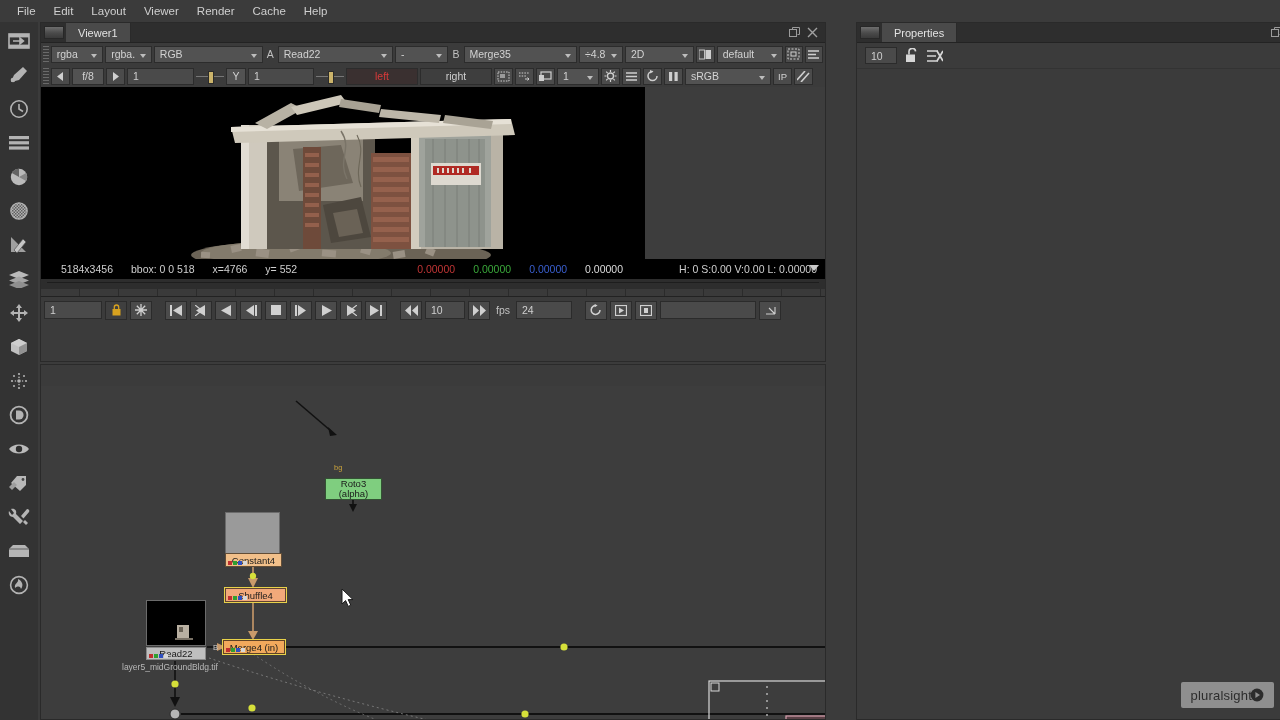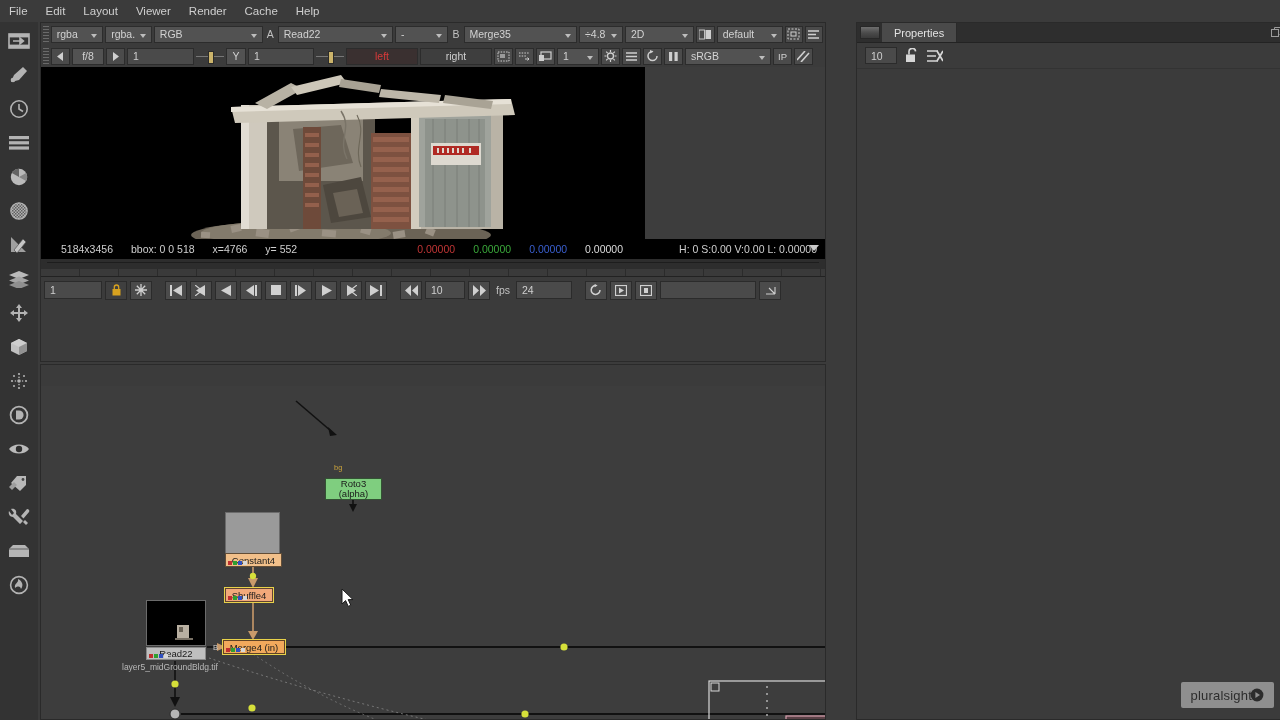--- a/index.html
+++ b/index.html
@@ -9,21 +9,21 @@
     font-family:"Liberation Sans", sans-serif;
     font-size:11px;
     color:#c8c8c8;
     -webkit-font-smoothing:antialiased;
   }
   .app{ position:relative; width:1280px; height:720px; }
 
   
   .menubar{
     position:absolute; left:0; top:0; width:1280px; height:22px;
-    background:#3b3b3b; display:flex; align-items:center; 
+    background:#3b3b3b; display:flex; align-items:center; padding-left:8px;
   }
   .menubar .mi{ padding:2px 9px; color:#cfcfcf; font-size:11.5px; cursor:default; }
 
   
   .rail{
     position:absolute; left:0; top:22px; width:38px; height:698px;
     background:#333333; padding-top:8px;
     display:flex; flex-direction:column; align-items:center; gap:12px;
   }
   .rail .ric{
@@ -343,20 +343,33 @@
     <div class="ric">
       <svg width="20" height="20" viewBox="0 0 20 20">
         <circle cx="10" cy="10" r="8.4" fill="none" stroke="#d0d0d0" stroke-width="1.6"></circle>
         <path d="M6 13 C5 8, 10 8, 9 4 C13 6, 15 10, 12 14 C11 11, 9 11, 6 13 z" fill="#d0d0d0"></path>
       </svg>
     </div>
   </div>
 
   <div class="viewer">
 
+    <div class="panel-tabbar">
+      <div class="grip"></div>
+      <div class="ptab active">Viewer1</div>
+      <div class="panel-btns">
+        <svg class="pb" viewBox="0 0 11 11">
+          <rect x="0.5" y="2.5" width="7" height="7" fill="none" stroke="#c0c0c0"></rect>
+          <path d="M3.5 2.5 V0.5 H10.5 V7.5 H8.5" fill="none" stroke="#c0c0c0"></path>
+        </svg>
+        <svg class="pb" viewBox="0 0 11 11">
+          <path d="M1 1 L10 10 M10 1 L1 10" stroke="#c8c8c8" stroke-width="1.4"></path>
+        </svg>
+      </div>
+    </div>
 
     <div class="vrow">
       <div class="lg"></div>
       <div class="ctl dd" style="width:54px">rgba</div>
       <div class="ctl dd" style="width:48px">rgba.</div>
       <div class="ctl dd" style="width:113px">RGB</div>
       <div class="lbl">A</div>
       <div class="ctl dd" style="width:120px">Read22</div>
       <div class="ctl dd" style="width:55px">-</div>
       <div class="lbl">B</div>
@@ -735,21 +748,21 @@
       <div class="node" style="left:184px; top:167px; width:57px; height:14px; background:#f2c08a;">
         <span>Constant4</span>
         <span class="chips">
           <i style="background:#c03030"></i>
             <i style="background:#30a030"></i>
           <i style="background:#3050c0"></i>
             <i style="background:#d8d8d8"></i>
         </span>
       </div>
 
-      <div class="node sel" style="left:184px; top:202px; width:48px; height:14px; background:#f2a97a;">
+      <div class="node sel" style="left:184px; top:202px; width:61px; height:14px; background:#f2a97a;">
         <span>Shuffle4</span>
         <span class="chips">
           <i style="background:#c03030"></i>
             <i style="background:#30a030"></i>
           <i style="background:#3050c0"></i>
             <i style="background:#d8d8d8"></i>
         </span>
       </div>
 
       <div class="thumb" style="left:105px; top:214px; width:60px; height:46px; background:#0b0b0b;">

